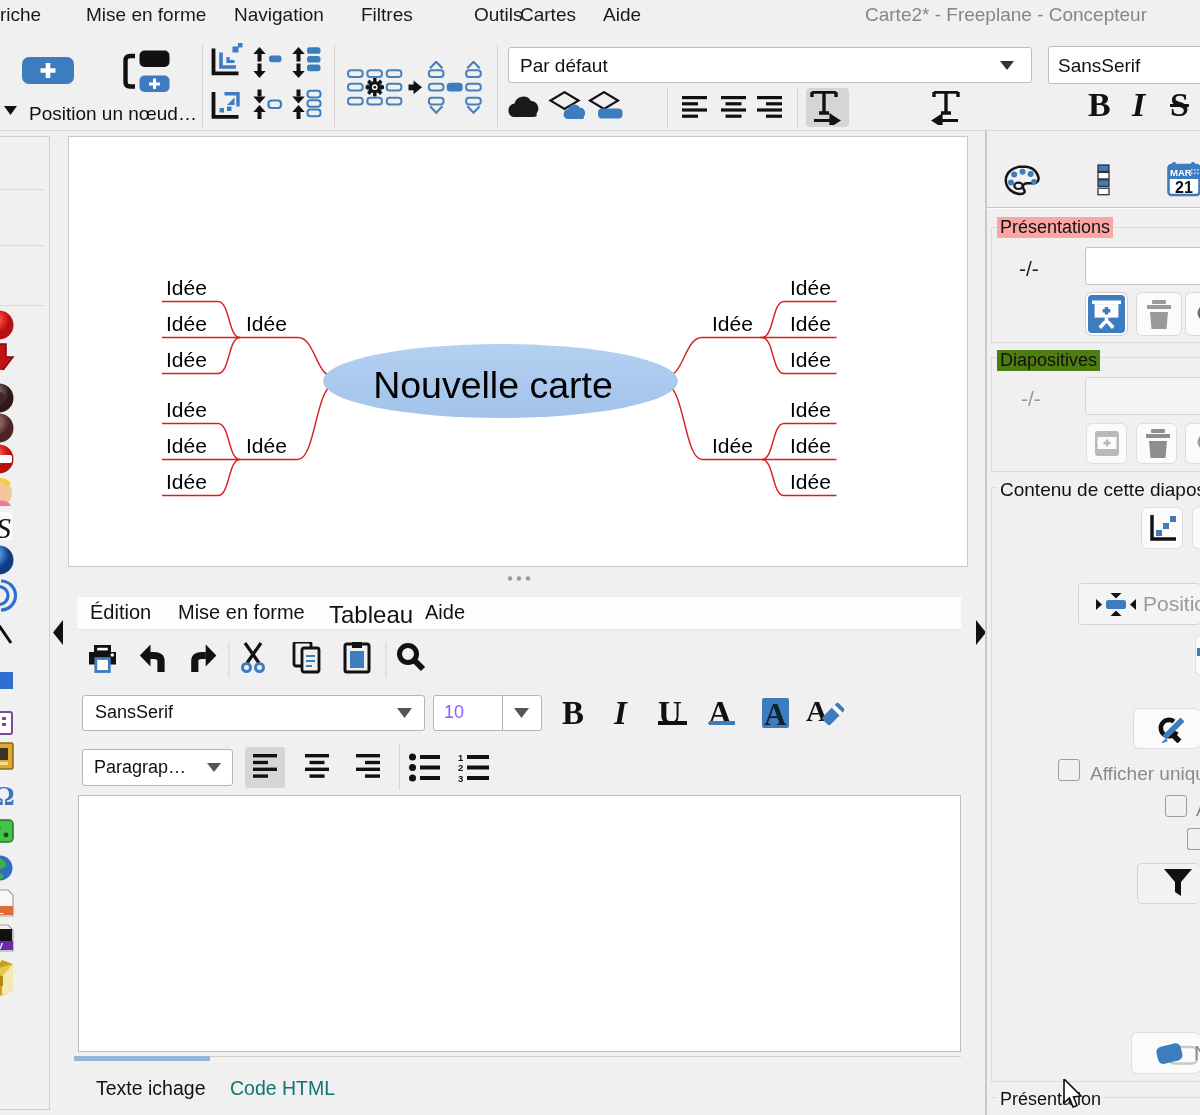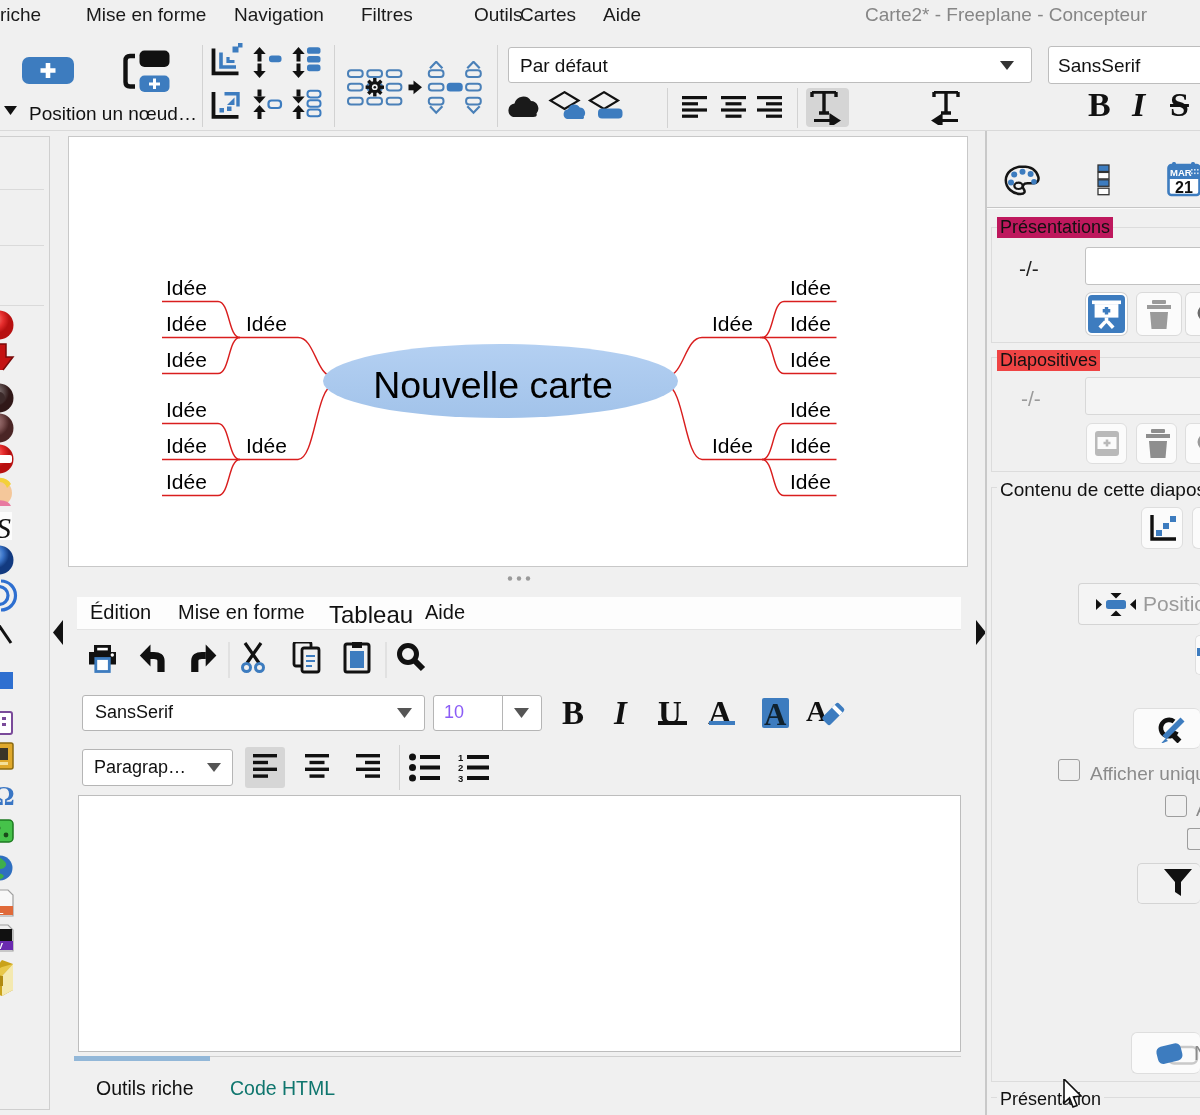--- a/index.html
+++ b/index.html
@@ -469,21 +469,21 @@
     <text x="0" y="18" font-size="9.5" font-weight="bold">2</text>
       <rect x="9" y="12.5" width="22" height="4"></rect>
     <text x="0" y="28.5" font-size="9.5" font-weight="bold">3</text>
       <rect x="9" y="23" width="22" height="4"></rect>
   </g>
 </svg>
 
 <div class="abs" style="left:78px;top:795px;width:883px;height:257px;background:#fff;border:1px solid #bdbdbd;"></div>
 <div class="abs" style="left:210px;top:1056px;width:751px;height:1px;background:#cfcfcf;"></div>
 <div class="abs" style="left:74px;top:1056px;width:136px;height:5px;background:#92b7d8;"></div>
-<span class="abs" style="left:96px;top:1077px;font-size:19.5px;color:#111;">Outils riche</span>
+<span class="abs" style="left:96px;top:1077px;font-size:19.5px;color:#111;">Texte ichage</span>
 <span class="abs" style="left:230px;top:1077px;font-size:19.5px;color:#0f766e;">Code HTML</span>
 
 <div class="abs" id="rightpanel" style="left:985px;top:131px;width:215px;height:984px;background:#f0f0f0;border-left:2px solid #c9c9c9;"></div>
 
 <svg class="abs" style="left:1004px;top:165px;" width="37" height="31">
   <path d="M18.5 1.5 C 9 1.5 1.8 7.5 1.8 15.2 C 1.8 23 8.6 29 16.5 29 C 20.5 29 21.5 26.8 19.8 24.3 C 17.6 21.2 19.3 18.2 23.6 18.2 L 29.5 18.2 C 33 18.2 35.3 15.5 34.3 11.8 C 32.4 5.2 26.6 1.5 18.5 1.5 Z" fill="none" stroke="#151515" stroke-width="2.5"></path>
   <circle cx="10.2" cy="9.5" r="3" fill="#3d7cbf"></circle>
   <circle cx="18.5" cy="6.8" r="3" fill="#3d7cbf"></circle>
   <circle cx="26.6" cy="9" r="3" fill="#3d7cbf"></circle>
   <circle cx="7" cy="17.5" r="3" fill="#3d7cbf"></circle>
@@ -513,21 +513,21 @@
       <rect x="24" y="10.5" width="1.6" height="1.6"></rect>
       <rect x="27" y="10.5" width="1.6" height="1.6"></rect>
       <rect x="30" y="10.5" width="1.6" height="1.6"></rect>
     </g>
   <text x="8" y="31" font-size="16" font-weight="bold" fill="#111">21</text>
 </svg>
 <div class="abs" style="left:987px;top:207px;width:213px;height:1px;background:#c6c6c6;"></div>
 <div class="abs" style="left:987px;top:208px;width:213px;height:1px;background:#fbfbfb;"></div>
 
 <div class="abs" style="left:991px;top:227px;width:212px;height:116px;border:1px solid #dcdcdc;border-right:none;"></div>
-<span class="abs" style="left:997px;top:217px;font-size:18px;color:#111;background:#be185d;padding:0 3px;">Présentations</span>
+<span class="abs" style="left:997px;top:217px;font-size:18px;color:#111;background:#fca5a5;padding:0 3px;">Présentations</span>
 <span class="abs" style="left:1019px;top:257px;font-size:21px;color:#222;">-/-</span>
 <div class="abs" style="left:1085px;top:247px;width:120px;height:38px;background:#fff;border:1px solid #c2c2c2;border-radius:3px;"></div>
 <div class="abs" style="left:1086px;top:293px;width:41px;height:42px;background:#3d7cbf;border:2px solid #fff;border-radius:6px;box-shadow:0 0 0 1px #d0d0d0;"></div>
 <svg class="abs" style="left:1092px;top:299px;" width="29" height="32">
   <rect x="0" y="1.5" width="29" height="3.6" fill="#fff"></rect>
   <rect x="2.6" y="5.1" width="23.8" height="13.5" fill="#fff"></rect>
   <path d="M14.5 8 v7.6 M10.7 11.8 h7.6" stroke="#3d7cbf" stroke-width="3.4"></path>
   <path d="M14.5 18.6 v5.2 M15.6 22.6 l5.6 6.2 M13.4 22.6 l-5.6 6.2" stroke="#fff" stroke-width="3.6"></path>
 </svg>
 <div class="abs" style="left:1136px;top:292px;width:46px;height:44px;background:#fbfbfb;border:1px solid #dadada;border-radius:6px;"></div>
@@ -535,21 +535,21 @@
   <rect x="5" y="0" width="14" height="4" rx="1" fill="#9a9a9a"></rect>
   <rect x="0" y="5" width="24" height="4" fill="#9a9a9a"></rect>
   <path d="M3 12 h18 l-1.5 17 h-15 z" fill="#9a9a9a"></path>
 </svg>
 <div class="abs" style="left:1185px;top:292px;width:15px;height:44px;background:#fbfbfb;border:1px solid #dadada;border-radius:6px 0 0 6px;border-right:none;"></div>
 <svg class="abs" style="left:1195px;top:307px;" width="5" height="12">
     <path d="M5 0 Q0 6 5 12 Z" fill="#6a6a6a"></path>
   </svg>
 
 <div class="abs" style="left:991px;top:357px;width:212px;height:115px;border:1px solid #dcdcdc;border-right:none;"></div>
-<span class="abs" style="left:997px;top:350px;font-size:18px;color:#111;background:#ef4444;padding:0 3px;">Diapositives</span>
+<span class="abs" style="left:997px;top:350px;font-size:18px;color:#111;background:#4d7c0f;padding:0 3px;">Diapositives</span>
 <span class="abs" style="left:1021px;top:387px;font-size:21px;color:#9a9a9a;">-/-</span>
 <div class="abs" style="left:1085px;top:377px;width:120px;height:38px;background:#f4f4f4;border:1px solid #d8d8d8;border-radius:3px;"></div>
 <div class="abs" style="left:1086px;top:423px;width:41px;height:41px;background:#fbfbfb;border:1px solid #dedede;border-radius:6px;"></div>
 <svg class="abs" style="left:1095px;top:431px;" width="24" height="25">
   <rect x="0" y="0" width="24" height="25" rx="3" fill="#b9b9b9"></rect>
   <rect x="2.5" y="6" width="19" height="12" fill="#fbfbfb"></rect>
   <path d="M12 8.5 v7 M8.5 12 h7" stroke="#b9b9b9" stroke-width="2.6"></path>
 </svg>
 <div class="abs" style="left:1136px;top:423px;width:41px;height:41px;background:#fbfbfb;border:1px solid #dedede;border-radius:6px;"></div>
 <svg class="abs" style="left:1146px;top:429px;" width="24" height="29">

